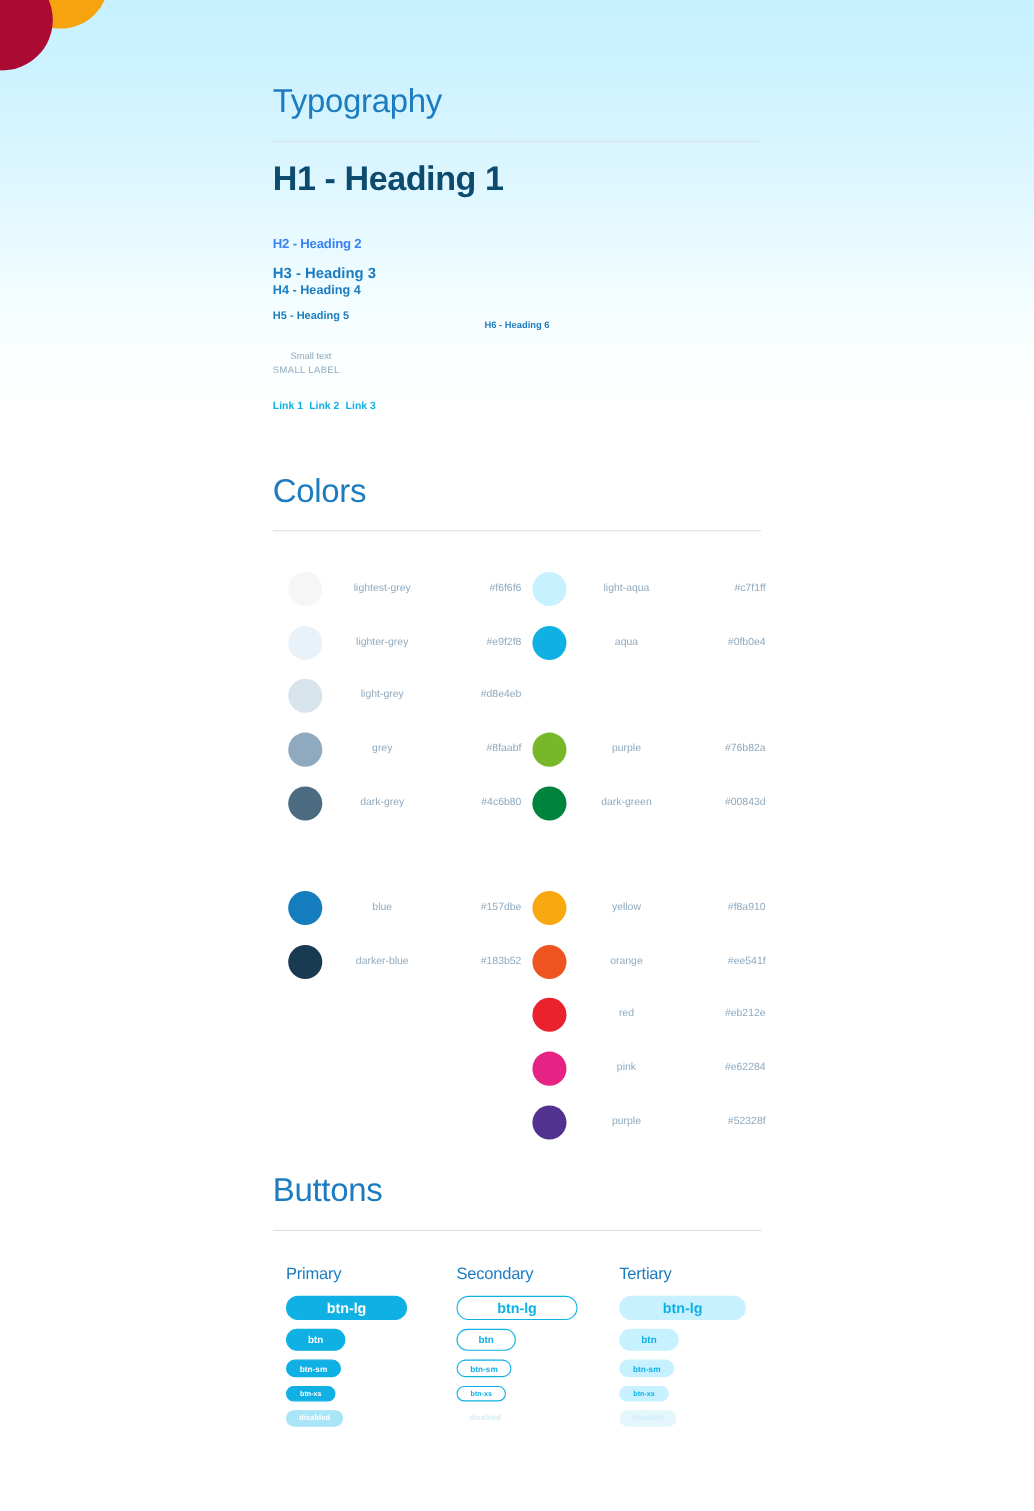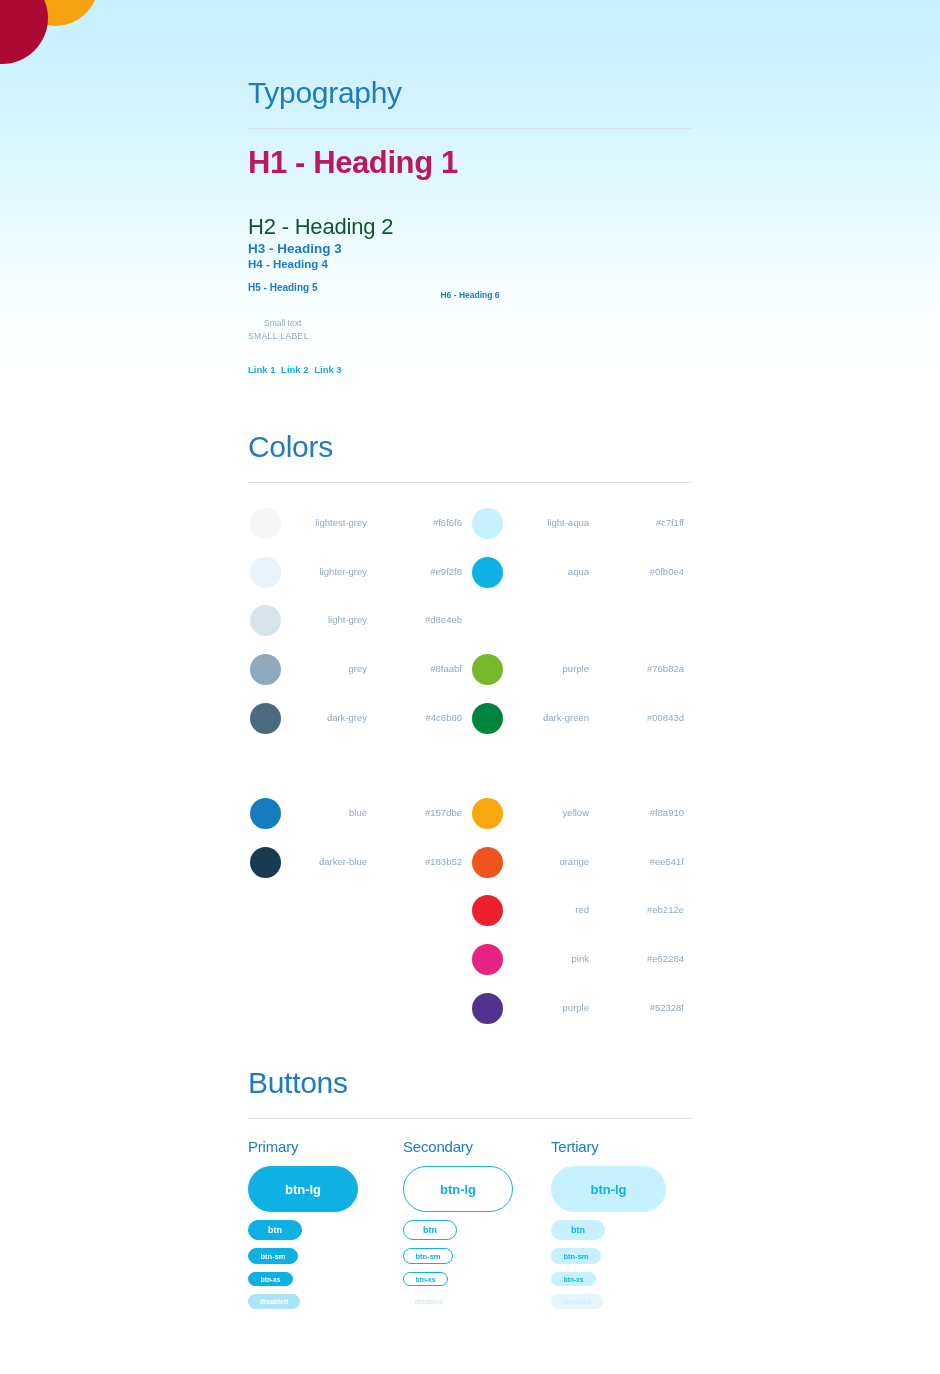--- a/index.html
+++ b/index.html
@@ -52,21 +52,21 @@
     width: 92px; height: 92px;
     border-radius: 50%;
     background: #ab0b33;
   }
 
   
   #page {
     position: relative;
     z-index: 2;
     width: 940px;
-    padding: 0;
+    padding: 12px;
   }
   .col {
     position: absolute;
     left: 248px;
     width: 444px;
   }
 
   
   .section-title {
     font-size: 30px;
@@ -79,27 +79,27 @@
     height: 1px;
     background: #d9e2e8;
     margin-top: 20px;
     width: 444px;
   }
 
   
   .h1-sample {
     font-size: 31px;
     font-weight: 700;
-    color: #be185d;
+    color: #0c4a6e;
     letter-spacing: -0.4px;
   }
   .h2-sample {
-    font-size: 22px;
-    font-weight: 400;
-    color: #14532d;
+    font-size: 12px;
+    font-weight: 700;
+    color: #3b82f6;
     letter-spacing: -0.2px;
   }
   .h3-sample { font-size: 13.5px; font-weight: 700; color: #1d7cc0; }
   .h4-sample { font-size: 11.5px; font-weight: 700; color: #1d7cc0; }
   .h5-sample { font-size: 10px;   font-weight: 700; color: #1d7cc0; }
   .h6-sample { font-size: 8.5px;  font-weight: 700; color: #1d7cc0; }
 
   .small-text  { font-size: 8.5px; color: #8faabf; margin-left: 16px; }
   .small-label { font-size: 8.5px; color: #8faabf; letter-spacing: 0.4px; }
 
@@ -125,23 +125,23 @@
   }
 
   .dot {
     position: absolute;
     left: 2px; top: 8px;
     width: 31px; height: 31px;
     border-radius: 50%;
   }
   .sw-name {
     position: absolute;
-    left: 24px; top: 17px;
+    left: 40px; top: 17px;
     width: 95px;
-    text-align: right;
+    text-align: center;
     font-size: 9.5px;
     color: #8faabf;
   }
   .sw-hex {
     position: absolute;
     left: 142px; top: 17px;
     width: 72px;
     text-align: right;
     font-size: 9.5px;
     color: #8faabf;
@@ -176,21 +176,21 @@
     justify-content: center;
     border-radius: 999px;
     font-weight: 700;
     text-align: center;
     white-space: nowrap;
     border: 1px solid transparent;
   }
   .btn + .btn { margin-top: 8px; }
 
   
-  .sz-lg { width: 110px; height: 46px; font-size: 13px; }
+  .sz-lg { width: 110px; height: 22px; font-size: 13px; }
   .sz-md { width: 54px;  height: 20px; font-size: 9px; }
   .sz-sm { width: 50px;  height: 16px; font-size: 7.5px; }
   .sz-xs { width: 45px;  height: 14px; font-size: 6.5px; }
   .sz-di { width: 52px;  height: 15px; font-size: 7px; }
 
   
   .primary .btn { background: #0fb0e4; color: #ffffff; border-color: #0fb0e4; }
   .primary .btn.disabled { background: #a9e4f7; color: #ffffff; border-color: #a9e4f7; }
 
   

